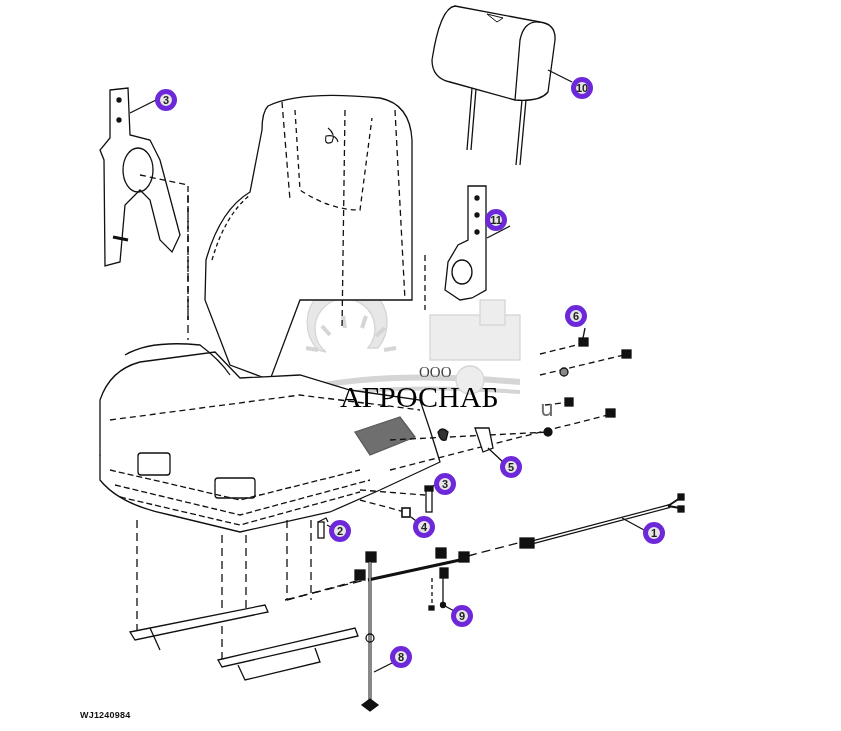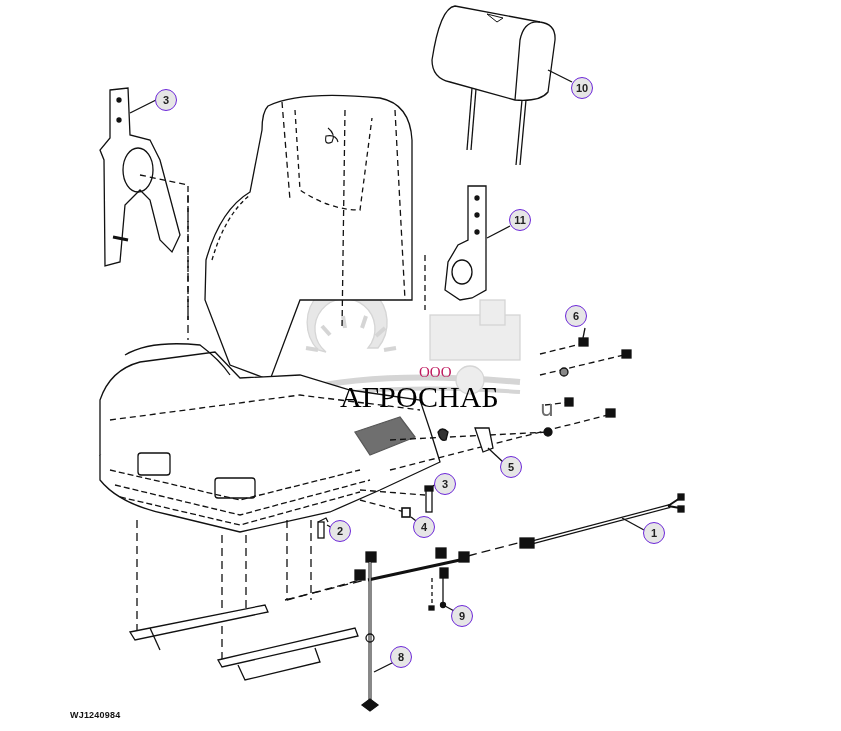--- a/index.html
+++ b/index.html
@@ -1,20 +1,20 @@
 <!DOCTYPE html>
 <html><head>
 <meta charset="utf-8">
 <style>
   html, body { margin:0; padding:0; background:#ffffff; }
   body { width:841px; height:731px; position:relative; overflow:hidden; font-family:"Liberation Sans", sans-serif; }
   #canvas { position:absolute; left:0; top:0; width:841px; height:731px; }
-  .callout { position:absolute; width:22px; height:22px; border-radius:50%; background:#e6e6e6; border:1px solid #6d28d9; box-sizing:border-box; font-size:11px; font-weight:bold; color:#222; display:flex; align-items:center; justify-content:center; font-family:"Liberation Sans", sans-serif; }
-  .figure-id { position:absolute; left:70px; top:710px; font-size:9px; font-weight:bold; color:#111; letter-spacing:0.2px; font-family:"Liberation Sans", sans-serif; }
-  .wm-ooo { position:absolute; left:419px; top:364px; font-size:15px; color:#be185d; font-family:"Liberation Serif", serif; }
+  .callout { position:absolute; width:22px; height:22px; border-radius:50%; background:#e6e6e6; border:5px solid #6d28d9; box-sizing:border-box; font-size:11px; font-weight:bold; color:#222; display:flex; align-items:center; justify-content:center; font-family:"Liberation Sans", sans-serif; }
+  .figure-id { position:absolute; left:80px; top:710px; font-size:9px; font-weight:bold; color:#111; letter-spacing:0.2px; font-family:"Liberation Sans", sans-serif; }
+  .wm-ooo { position:absolute; left:419px; top:364px; font-size:15px; color:#404040; font-family:"Liberation Serif", serif; }
   .wm-name { position:absolute; left:340px; top:380px; font-size:30px; color:#000000; font-family:"Liberation Serif", serif; letter-spacing:0px; }
   .wm-u { position:absolute; left:540px; top:396px; font-size:22px; color:#6e6e6e; font-family:"DejaVu Sans", sans-serif; }
 </style>
 </head>
 <body>
 
 <svg id="canvas" viewBox="0 0 841 731" xmlns="http://www.w3.org/2000/svg" fill="none" stroke="#111" stroke-width="1.3">
 
   <g opacity="0.35" stroke="#888" fill="#bbb">
     <path d="M318 350 a40 40 0 1 1 60 -2 l-10 0 a30 30 0 1 0 -42 4 z"></path>
@@ -171,16 +171,16 @@
 
 <div class="callout" style="left:643px;top:522px">1</div>
 <div class="callout" style="left:329px;top:520px">2</div>
 <div class="callout" style="left:434px;top:473px">3</div>
 <div class="callout" style="left:413px;top:516px">4</div>
 <div class="callout" style="left:500px;top:456px">5</div>
 <div class="callout" style="left:565px;top:305px">6</div>
 <div class="callout" style="left:390px;top:646px">8</div>
 <div class="callout" style="left:451px;top:605px">9</div>
 <div class="callout" style="left:571px;top:77px">10</div>
-<div class="callout" style="left:509px;top:209px">11</div>
+<div class="callout" style="left:485px;top:209px">11</div>
 <div class="callout" style="left:155px;top:89px">3</div>
 
 <div class="figure-id">WJ1240984</div>
 
 </body></html>

